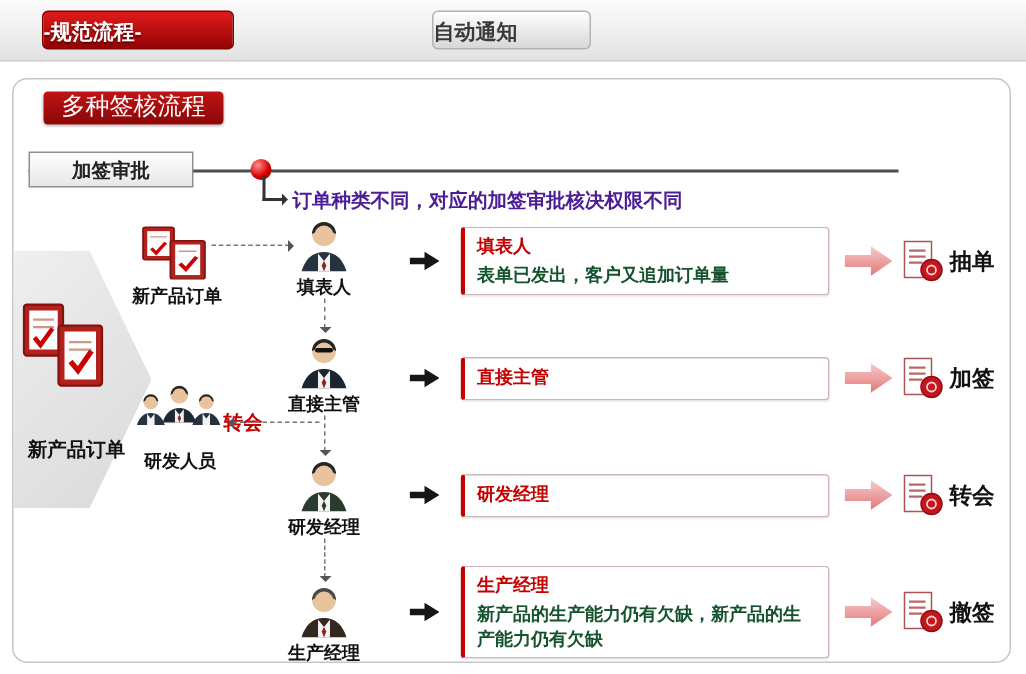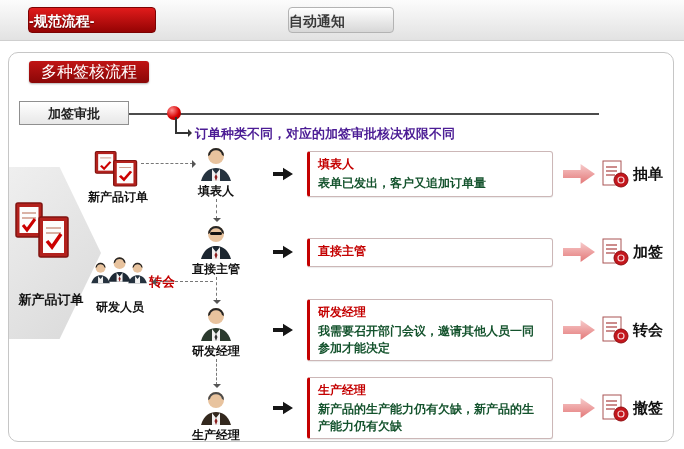--- a/index.html
+++ b/index.html
@@ -252,21 +252,20 @@
           <circle cx="20" cy="21" r="3" fill="none" stroke="#fff" stroke-width="1.2" opacity="0.8"></circle>
         </svg>
       </div>
       <div class="action-label">加签</div>
     </div>
 
     <div class="row r3">
       <div class="flow-arrow"></div>
       <div class="info-box">
         <div class="info-title">研发经理</div>
-        <div class="info-text">我需要召开部门会议，邀请其他人员一同参加才能决定</div>
       </div>
       <div class="pink-arrow"></div>
       <div class="action-icon">
         <svg width="28" height="30" viewBox="0 0 28 30">
           <rect x="2" y="2" width="18" height="24" fill="#fff" stroke="#aa5555"></rect>
           <line x1="5" y1="8" x2="16" y2="8" stroke="#bb6666" stroke-width="1.5"></line>
           <line x1="5" y1="12" x2="16" y2="12" stroke="#bb6666" stroke-width="1.5"></line>
           <line x1="5" y1="16" x2="14" y2="16" stroke="#bb6666" stroke-width="1.5"></line>
           <circle cx="20" cy="21" r="7" fill="#c4161c" stroke="#8e0e12"></circle>
           <circle cx="20" cy="21" r="3" fill="none" stroke="#fff" stroke-width="1.2" opacity="0.8"></circle>

